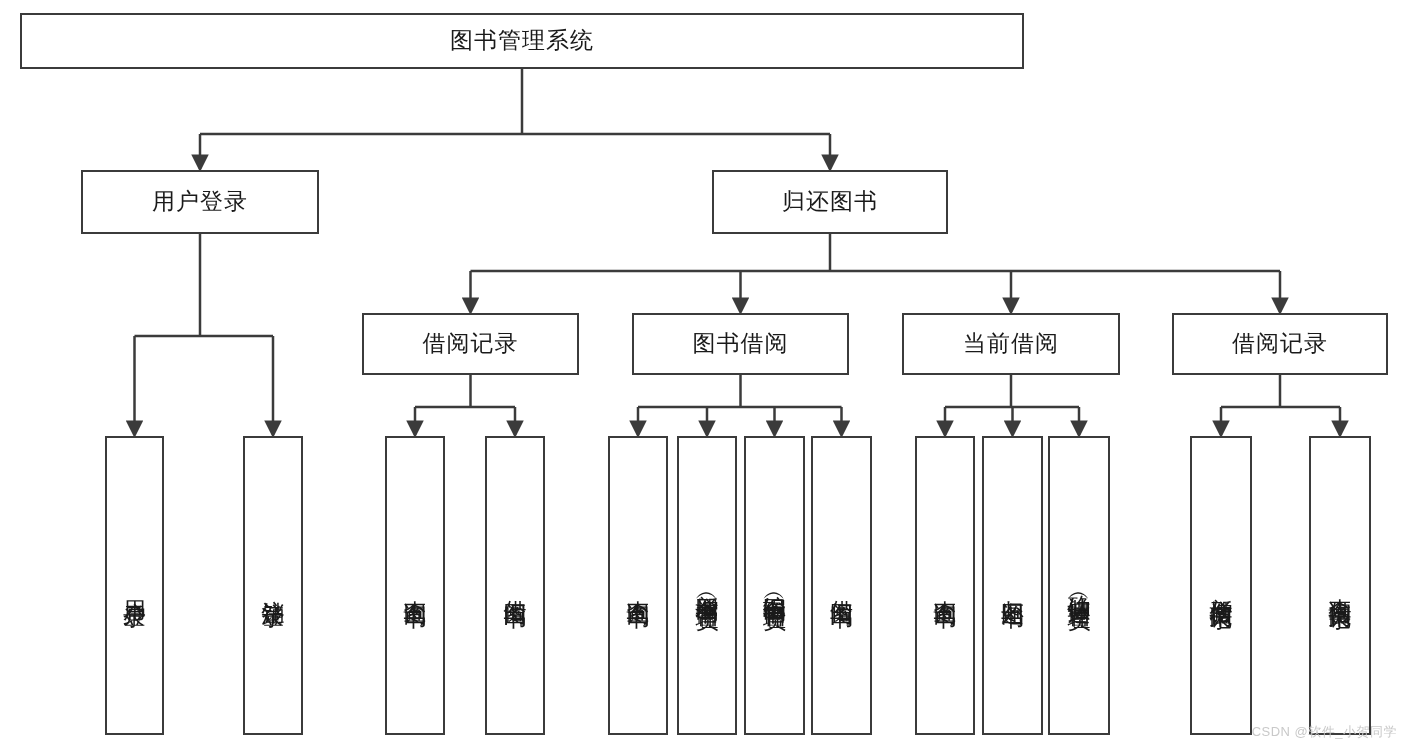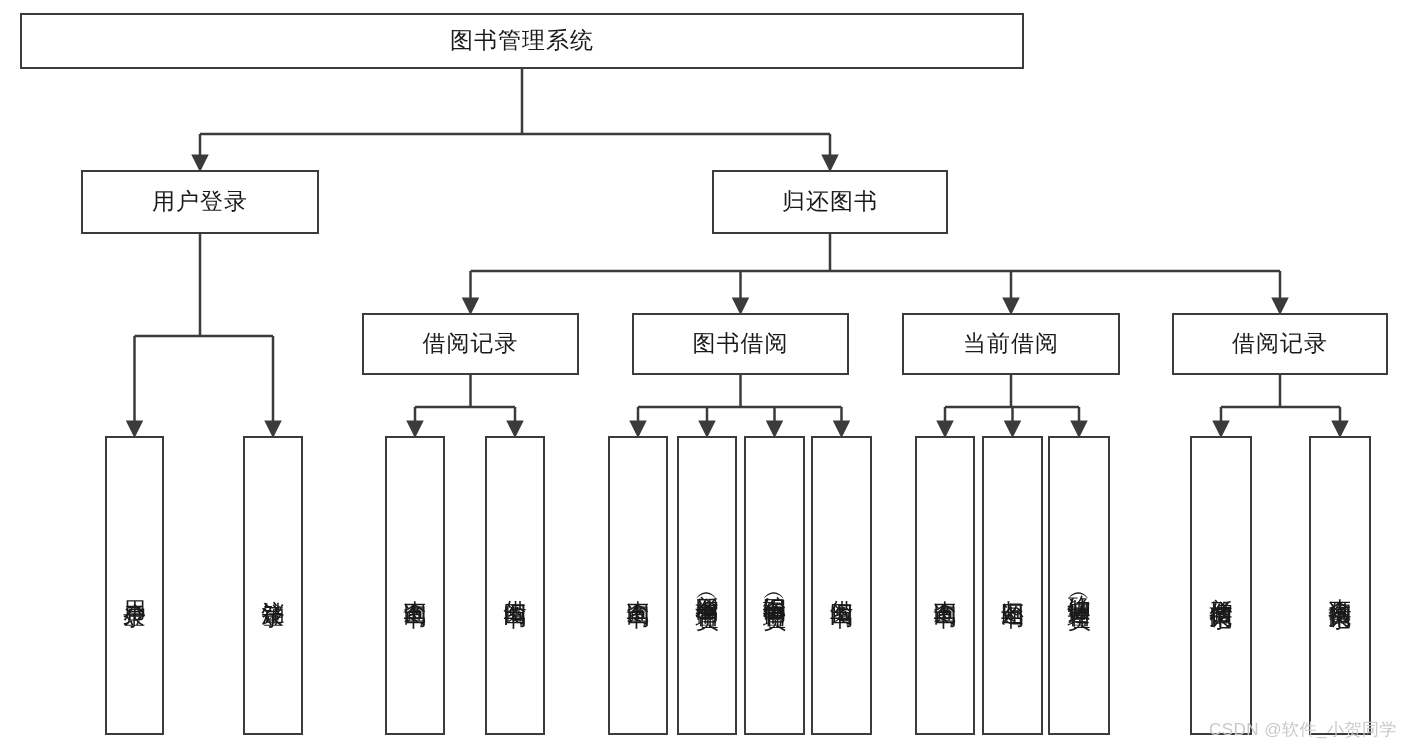--- a/index.html
+++ b/index.html
@@ -16,21 +16,21 @@
     color:#1a1a1a;
   }
   .node.h{font-size:23px;line-height:1.1;letter-spacing:1px;}
   .node.v{
     font-size:23px;line-height:1.18;letter-spacing:2px;
     writing-mode:vertical-rl;text-orientation:upright;
   }
   .node .lbl{display:block;white-space:nowrap;}
   .watermark{
     position:absolute;right:8px;bottom:6px;
-    font-size:17px;color:#c9c9c9;letter-spacing:0.5px;
+    font-size:13px;color:#c9c9c9;letter-spacing:0.5px;
     white-space:nowrap;pointer-events:none;
   }
 </style>
 </head>
 <body>
 
 <svg id="canvas" viewBox="0 0 1405 747" xmlns="http://www.w3.org/2000/svg">
   <defs>
     <marker id="arrowhead" viewBox="0 0 12 12" refX="10" refY="6" markerWidth="7" markerHeight="7" orient="auto-start-reverse">
       <path d="M 0 0 L 12 6 L 0 12 z" fill="#3b3b3b"></path>

